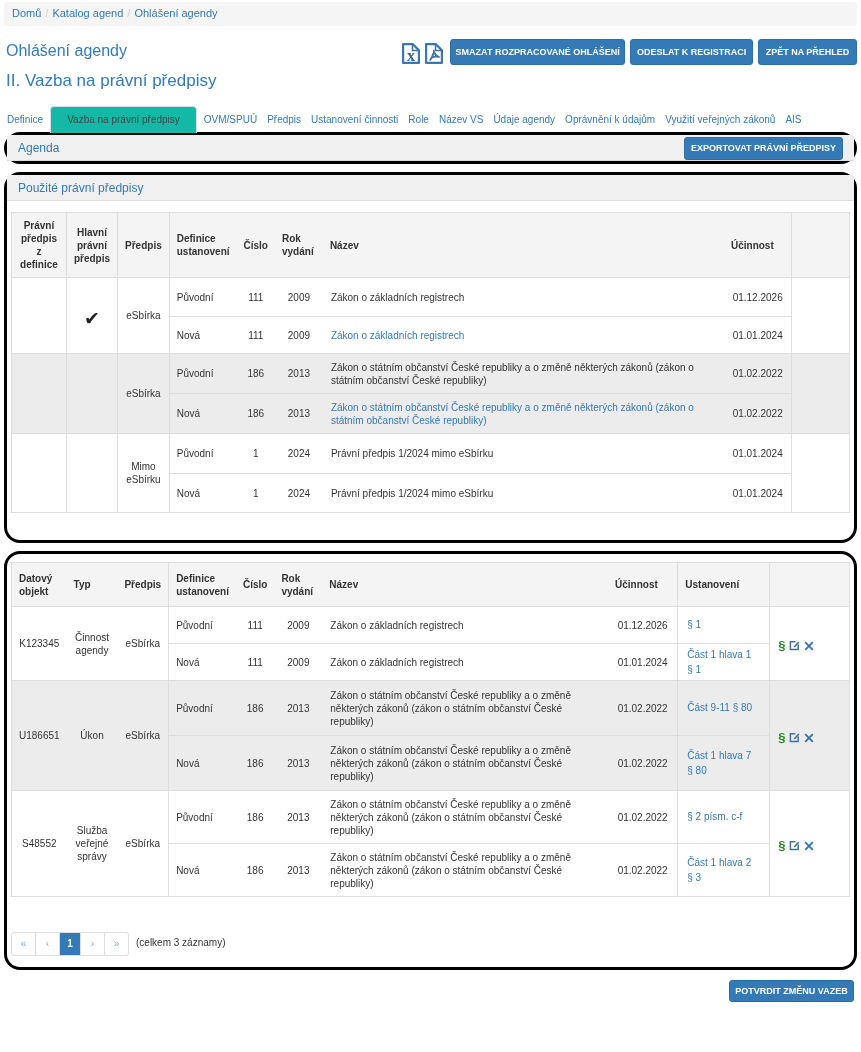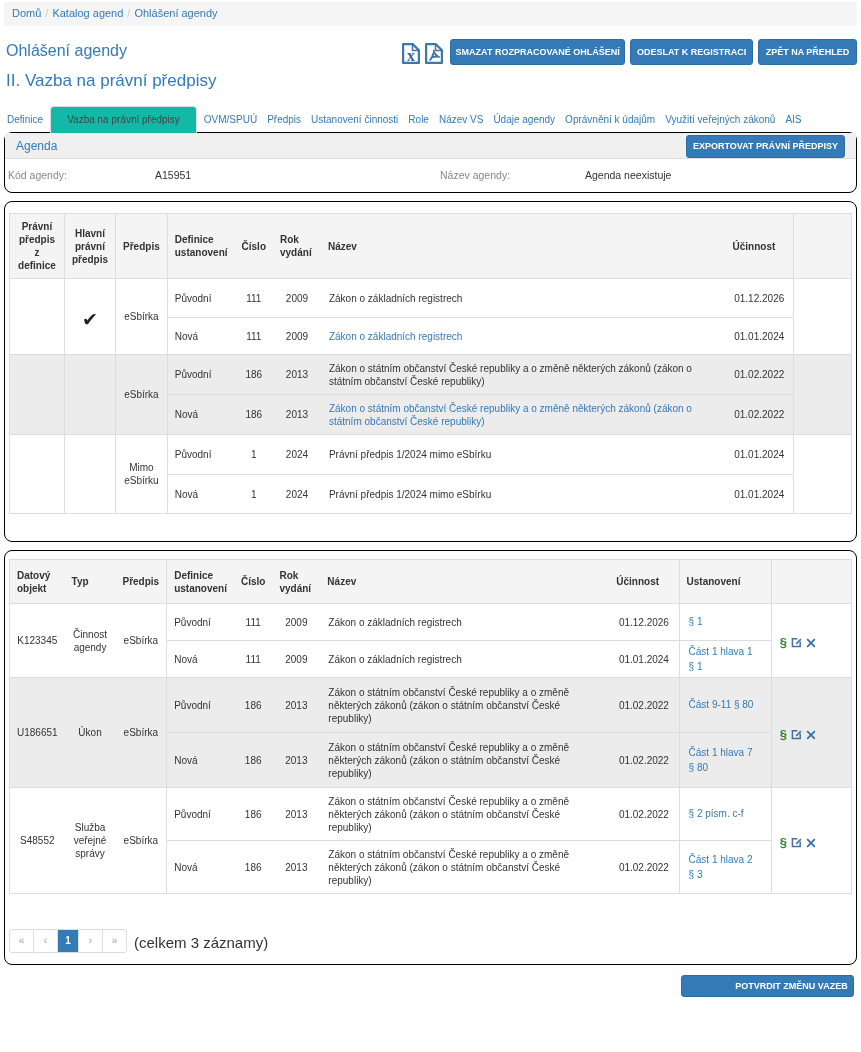--- a/index.html
+++ b/index.html
@@ -22,21 +22,21 @@
 .btn { display:inline-block; background:#337ab7; border:1px solid #2e6da4; border-radius:3px; color:#fff; font-size:9px; font-weight:bold; text-align:center; vertical-align:top; }
 .btn-lg { height:24px; line-height:24px; margin-left:2px; }
 
 
 .tabs { position:relative; height:26px; margin-top:0; font-size:10px; white-space:nowrap; }
 .tabs a { display:inline-block; padding:7px 5px 6px; line-height:13px; }
 .tabs a:first-child { padding-left:3px; }
 .tabs .active { display:inline-block; background:#14b8a6; border:1px solid #ddd; border-bottom:none; border-radius:4px 4px 0 0; color:#444; padding:6px 16px 7px; line-height:13px; margin:0 2px; }
 
 
-.panel { border:1px solid #000000; border-radius:8px; background:#fff; margin-bottom:8px; }
+.panel { border:3px solid #000000; border-radius:16px; background:#fff; margin-bottom:8px; }
 .panel-heading { background:#f0f0f0; border-bottom:1px solid #ddd; border-radius:3px 3px 0 0; position:relative; color:#337ab7; font-size:12px; line-height:14px; padding:6px 0 5px 11px; }
 .panel-heading .btn { position:absolute; right:11px; top:2px; height:21px; line-height:21px; }
 
 
 .agenda-body { position:relative; height:33px; }
 .agenda-body .lbl { position:absolute; top:10px; color:#888; }
 .agenda-body .val { position:absolute; top:10px; color:#333; }
 
 
 table { border-collapse:collapse; table-layout:fixed; margin:9px 4px 0 4px; font-size:10px; color:#333; }
@@ -60,21 +60,21 @@
 .i-x { display:inline-block; vertical-align:middle; width:10px; height:10px; margin-left:3px; position:relative; top:2px; }
 
 
 .pgn { position:relative; height:24px; margin:35px 0 11px 4px; }
 .pgn ul { list-style:none; display:inline-block; }
 .pgn li { display:inline-block; float:left; }
 .pgn li span { display:block; text-align:center; height:22px; line-height:22px; border:1px solid #ddd; border-left:none; background:#fff; color:#8ba6bd; font-size:10px; }
 .pgn li:first-child span { border-left:1px solid #ddd; border-radius:3px 0 0 3px; }
 .pgn li:last-child span { border-radius:0 3px 3px 0; }
 .pgn li.act span { background:#337ab7; color:#fff; font-weight:bold; }
-.pgn .cnt { position:absolute; left:125px; top:5px; font-size:15px; color:#333; }
+.pgn .cnt { position:absolute; left:125px; top:5px; font-size:10px; color:#333; }
 
 .footbtn { position:absolute; right:3px; }
 </style>
 </head>
 <body>
 <div class="wrap">
   <div class="breadcrumb"><a>Domů</a><span class="sep">/</span><a>Katalog agend</a><span class="sep">/</span><a>Ohlášení agendy</a></div>
 
   <div class="pagehead">
     <h1>Ohlášení agendy</h1>
@@ -100,29 +100,24 @@
       <span class="btn btn-lg" style="width:97px;">ZPĚT NA PŘEHLED</span>
     </div>
   </div>
 
   <div class="tabs"><a>Definice</a><span class="active">Vazba na právní předpisy</span><a>OVM/SPUÚ</a><a>Předpis</a><a>Ustanovení činnosti</a><a>Role</a><a>Název VS</a><a>Údaje agendy</a><a>Oprávnění k údajům</a><a>Využití veřejných zákonů</a><a>AIS</a></div>
 
   <div class="panel" id="p1">
     <div class="panel-heading" style="height:14px;">Agenda
       <span class="btn" style="width:157px;">EXPORTOVAT PRÁVNÍ PŘEDPISY</span>
     </div>
-    <div class="agenda-body">
-      <span class="lbl" style="left:3px;">Kód agendy:</span>
-      <span class="val" style="left:150px;">A15951</span>
-      <span class="lbl" style="left:435px;">Název agendy:</span>
-      <span class="val" style="left:580px;">Agenda neexistuje</span>
-    </div>
   </div>
 
   <div class="panel" id="p2">
+    <div class="panel-heading">Použité právní předpisy</div>
     <table class="t1">
       <colgroup>
           <col style="width:55px">
           <col style="width:50px">
           <col style="width:50px">
           <col style="width:65px">
           <col style="width:35px">
           <col style="width:48px">
           <col style="width:413px">
           <col style="width:68px">
@@ -322,15 +317,15 @@
           </li>
         <li>
             <span style="width:23px;">»</span>
           </li>
       </ul>
       <span class="cnt">(celkem 3 záznamy)</span>
     </div>
   </div>
 
   <div style="position:relative; height:30px;">
-    <span class="btn footbtn" style="width:123px; height:20px; line-height:20px; top:2px;padding-left:48px;">POTVRDIT ZMĚNU VAZEB</span>
+    <span class="btn footbtn" style="width:123px; height:20px; line-height:20px; top:2px;">POTVRDIT ZMĚNU VAZEB</span>
   </div>
 </div>
 
 </body></html>

